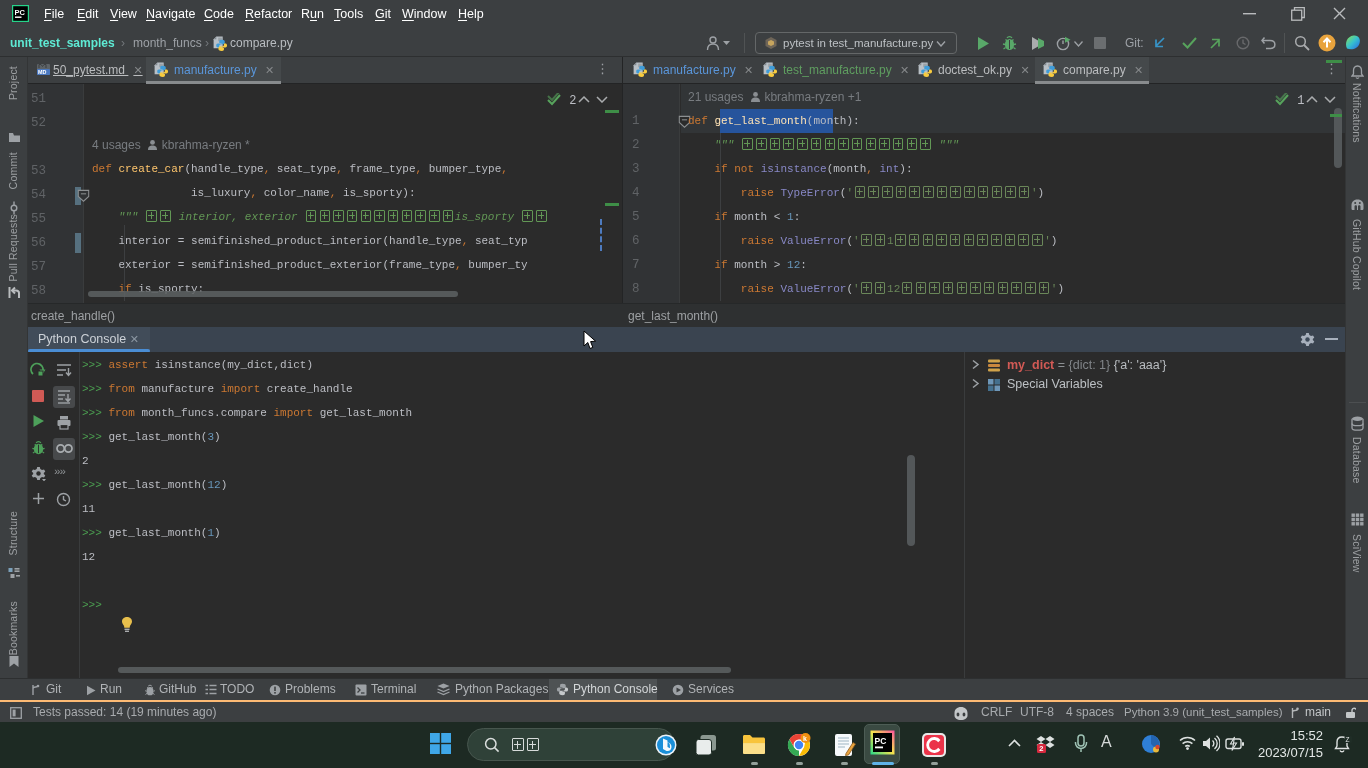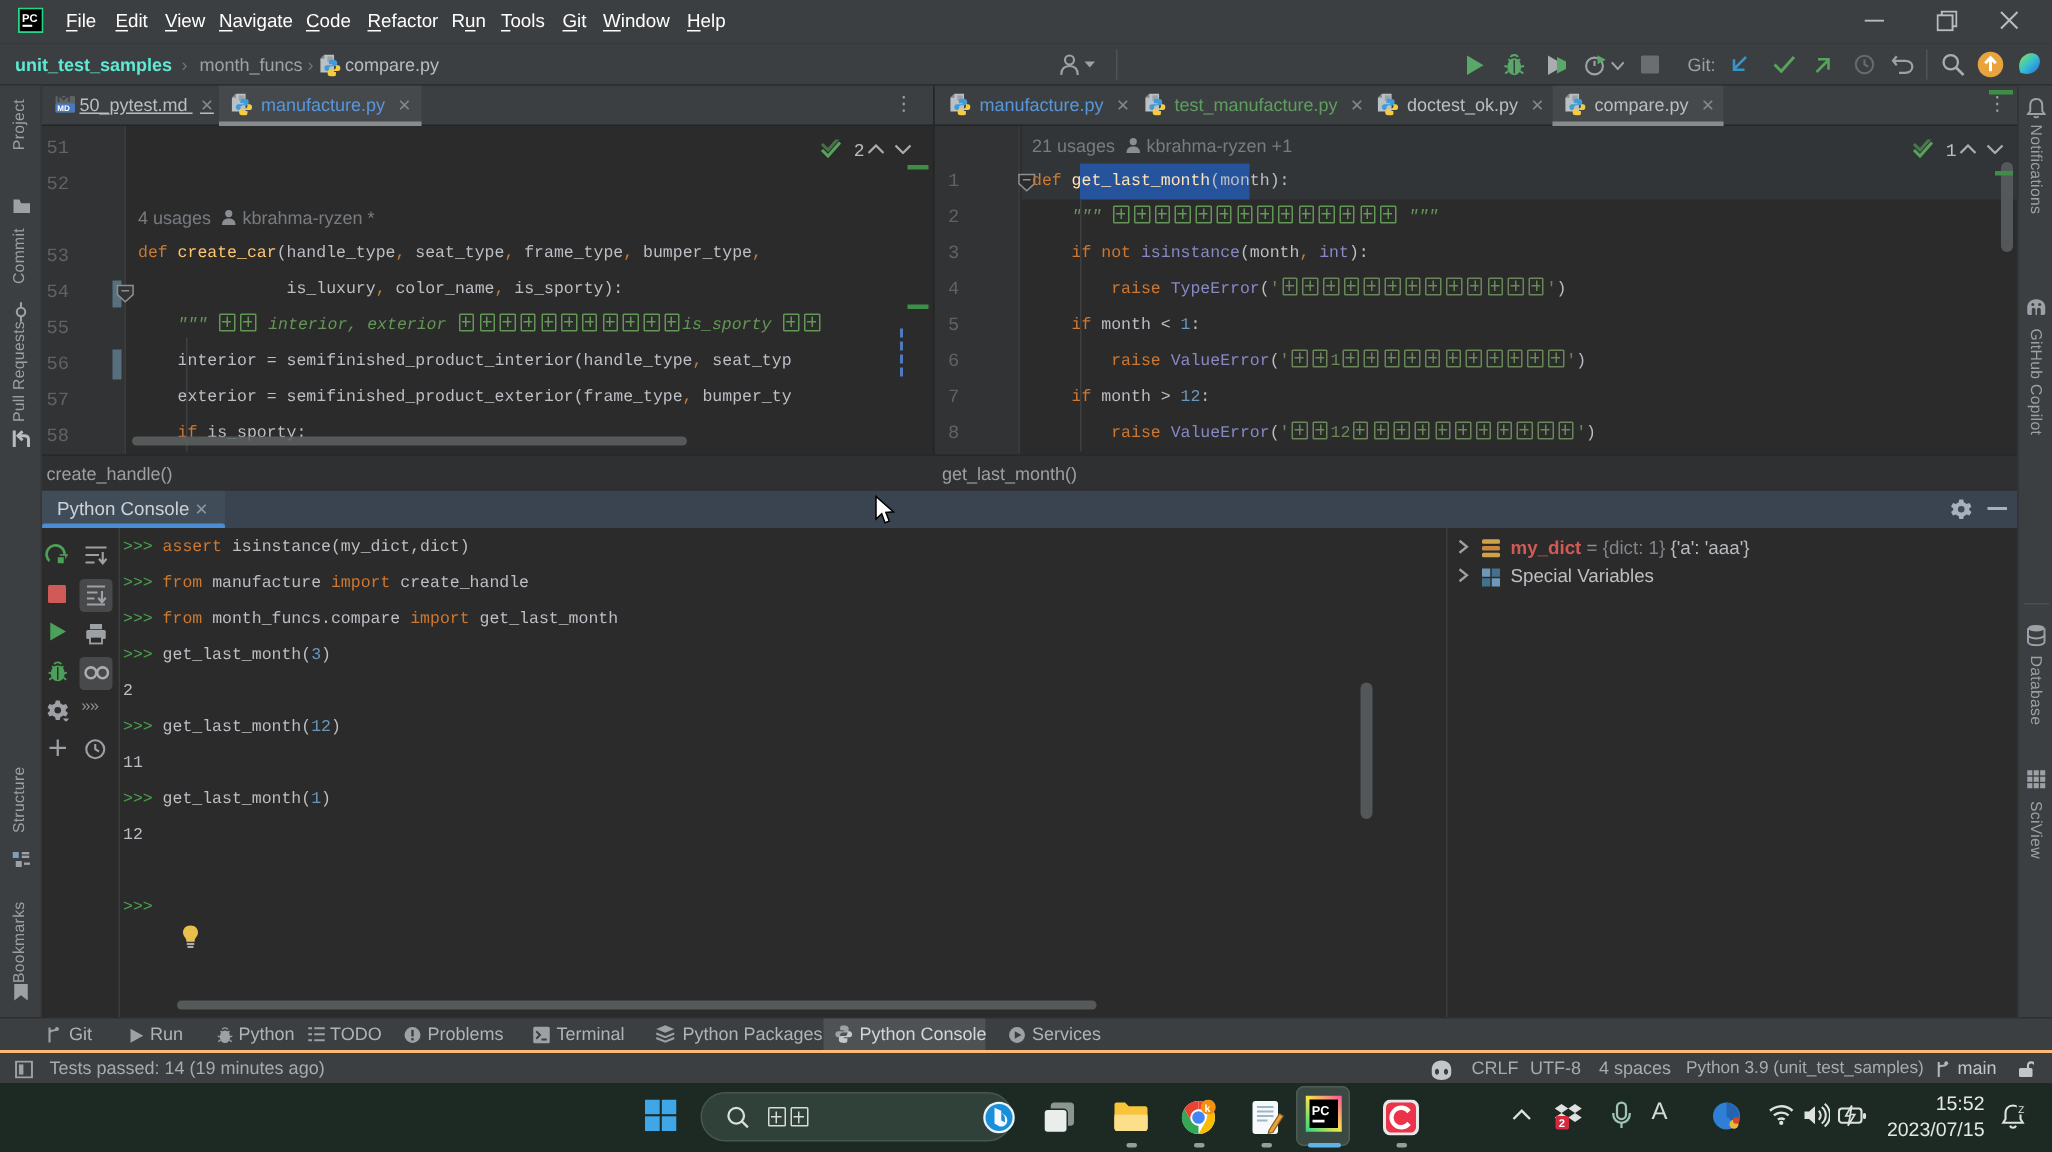--- a/index.html
+++ b/index.html
@@ -113,20 +113,30 @@
         </g>
       </svg>
   <div class="crumb" style="left:230px;color:#b9bdc1;">compare.py</div>
 
   <svg class="abs" style="left:706px;top:7px;" width="26" height="15" viewBox="0 0 26 15">
         <circle cx="7" cy="4" r="3" fill="none" stroke="#9da1a5" stroke-width="1.4"></circle>
         <path d="M1.5 14 C1.5 9.5 4 8 7 8 C10 8 12.5 9.5 12.5 14" fill="none" stroke="#9da1a5" stroke-width="1.4"></path>
         <path d="M17 5 l3.5 4 3.5 -4 z" fill="#9da1a5"></path>
       </svg>
   <div class="abs" style="left:744px;top:4px;width:1px;height:20px;background:#505354;"></div>
+  <div class="abs" style="left:755px;top:3px;width:202px;height:22px;border:1px solid #646768;border-radius:4px;">
+     <svg class="abs" style="left:8px;top:3px;" width="14" height="14" viewBox="0 0 14 14">
+          <path d="M7 1 L12.5 4 L12.5 10 L7 13 L1.5 10 L1.5 4 Z" fill="#6e6558"></path>
+          <path d="M7 4 L10 5.6 L10 8.4 L7 10 L4 8.4 L4 5.6 Z" fill="#c7a55e"></path>
+        </svg>
+     <div class="abs" style="left:27px;top:0;height:20px;line-height:20px;font-size:11.5px;color:#bcc0c4;">pytest in test_manufacture.py</div>
+     <svg class="abs" style="left:180px;top:8px;" width="10" height="6" viewBox="0 0 10 6">
+          <path d="M1 0.5 L5 5 L9 0.5" fill="none" stroke="#9da1a5" stroke-width="1.4"></path>
+        </svg>
+  </div>
   <svg class="abs" style="left:976px;top:7px;" width="14" height="15" viewBox="0 0 14 15">
         <path d="M2 1 L13 7.5 L2 14 Z" fill="#59a869"></path>
       </svg>
   <svg class="abs" style="left:1002px;top:6px;" width="15" height="16" viewBox="0 0 15 16">
         <ellipse cx="7.5" cy="9.5" rx="4.6" ry="5.6" fill="#59a869"></ellipse>
         <path d="M3.5 4.5 L5.5 6 M11.5 4.5 L9.5 6 M1 9 L3 9.5 M14 9 L12 9.5 M1.5 14 L3.6 12.4 M13.5 14 L11.4 12.4" stroke="#59a869" stroke-width="1.3"></path>
         <path d="M5 3 A3 3 0 0 1 10 3" fill="none" stroke="#59a869" stroke-width="1.3"></path>
         <path d="M7.5 5 L7.5 14" stroke="#3c3f41" stroke-width="1"></path>
       </svg>
   <svg class="abs" style="left:1030px;top:7px;" width="15" height="15" viewBox="0 0 15 15">
@@ -524,21 +534,21 @@
   <div class="bwin" style="left:46px;">Git</div>
   <svg class="abs" style="left:86px;top:6px;" width="10" height="11" viewBox="0 0 10 11">
         <path d="M1 0.8 L9.5 5.5 L1 10.2 Z" fill="#9da1a5"></path>
       </svg>
   <div class="bwin" style="left:100px;">Run</div>
   <svg class="abs" style="left:144px;top:5px;" width="12" height="12" viewBox="0 0 15 16">
         <ellipse cx="7.5" cy="9.5" rx="4.6" ry="5.6" fill="#9da1a5"></ellipse>
         <path d="M3.5 4.5 L5.5 6 M11.5 4.5 L9.5 6 M1 9 L3 9.5 M14 9 L12 9.5 M1.5 14 L3.6 12.4 M13.5 14 L11.4 12.4" stroke="#9da1a5" stroke-width="1.3"></path>
         <path d="M5 3 A3 3 0 0 1 10 3" fill="none" stroke="#9da1a5" stroke-width="1.3"></path>
       </svg>
-  <div class="bwin" style="left:159px;">Python</div>
+  <div class="bwin" style="left:159px;">GitHub</div>
   <svg class="abs" style="left:205px;top:5px;" width="12" height="11" viewBox="0 0 12 11">
         <path d="M0.5 1.5 L3 1.5 M0.5 5.5 L3 5.5 M0.5 9.5 L3 9.5 M4.5 1.5 L11.5 1.5 M4.5 5.5 L11.5 5.5 M4.5 9.5 L11.5 9.5" stroke="#9da1a5" stroke-width="1.4"></path>
       </svg>
   <div class="bwin" style="left:220px;">TODO</div>
   <svg class="abs" style="left:269px;top:5px;" width="12" height="12" viewBox="0 0 12 12">
         <circle cx="6" cy="6" r="5.3" fill="#9da1a5"></circle>
         <rect x="5.2" y="2.6" width="1.6" height="4.4" fill="#3c3f41"></rect>
         <rect x="5.2" y="8" width="1.6" height="1.6" fill="#3c3f41"></rect>
       </svg>
   <div class="bwin" style="left:285px;">Problems</div>

